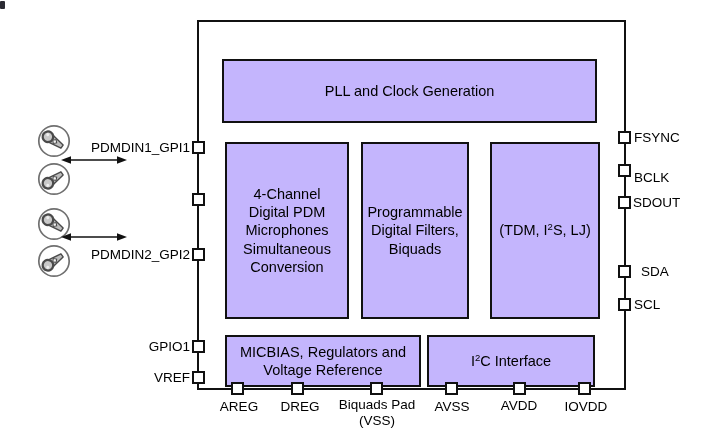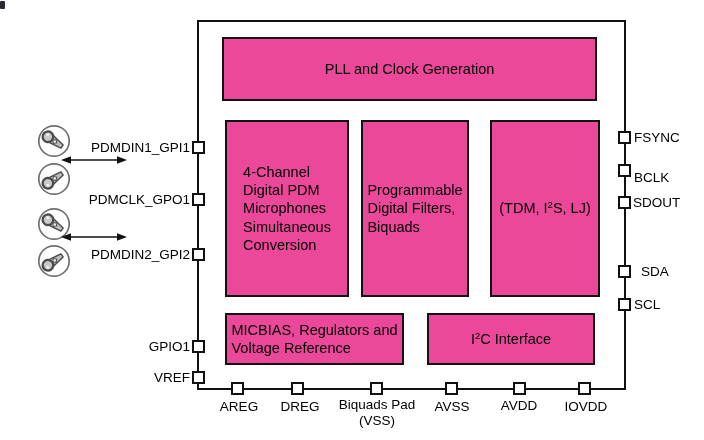--- a/index.html
+++ b/index.html
@@ -25,35 +25,37 @@
   .outline {
     position: absolute;
     left: 197px; top: 20px;
     width: 429px; height: 370px;
     border: 2px solid #111;
     background: #fff;
   }
   .block {
     position: absolute;
     border: 2px solid #111;
-    background: #ec4899;
+    background: #c4b5fd;
     display: flex;
     align-items: center;
     justify-content: center;
+    text-align: center;
+    margin-top: 22px;
   }
   .btxt {
     font-size: 14.5px;
     line-height: 1.26;
     white-space: pre-line;
   }
   .b-pll   { left: 222px; top: 37px;  width: 375px; height: 64px; }
   .b-pdm   { left: 225px; top: 120px; width: 124px; height: 177px; }
   .b-filt  { left: 361px; top: 120px; width: 108px; height: 177px; }
   .b-asi   { left: 490px; top: 120px; width: 110px; height: 177px; }
-  .b-mic   { left: 225px; top: 313px; width: 179px; height: 52px; }
+  .b-mic   { left: 225px; top: 313px; width: 196px; height: 52px; }
   .b-i2c   { left: 427px; top: 313px; width: 168px; height: 52px; }
   sup {
     font-size: 9.5px;
     vertical-align: baseline;
     position: relative;
     top: -5px;
   }
   .pin {
     position: absolute;
     width: 13px; height: 13px;
@@ -113,21 +115,20 @@
     <div class="btxt"><span>I</span><sup>2</sup><span>C Interface</span></div>
   </div>
 
   <div class="pin" style="left:192px; top:141px;"></div>
   <div class="pin" style="left:192px; top:193px;"></div>
   <div class="pin" style="left:192px; top:248px;"></div>
   <div class="pin" style="left:192px; top:340px;"></div>
   <div class="pin" style="left:192px; top:371px;"></div>
 
   <div class="plabel pl-left" style="left:40px; top:140px;">PDMDIN1_GPI1</div>
-  <div class="plabel pl-left" style="left:40px; top:192px;">PDMCLK_GPO1</div>
   <div class="plabel pl-left" style="left:40px; top:247px;">PDMDIN2_GPI2</div>
   <div class="plabel pl-left" style="left:40px; top:339px;">GPIO1</div>
   <div class="plabel pl-left" style="left:40px; top:370px;">VREF</div>
 
   <div class="pin" style="left:618px; top:131px;"></div>
   <div class="pin" style="left:618px; top:164px;"></div>
   <div class="pin" style="left:618px; top:196px;"></div>
   <div class="pin" style="left:618px; top:265px;"></div>
   <div class="pin" style="left:618px; top:298px;"></div>
 

